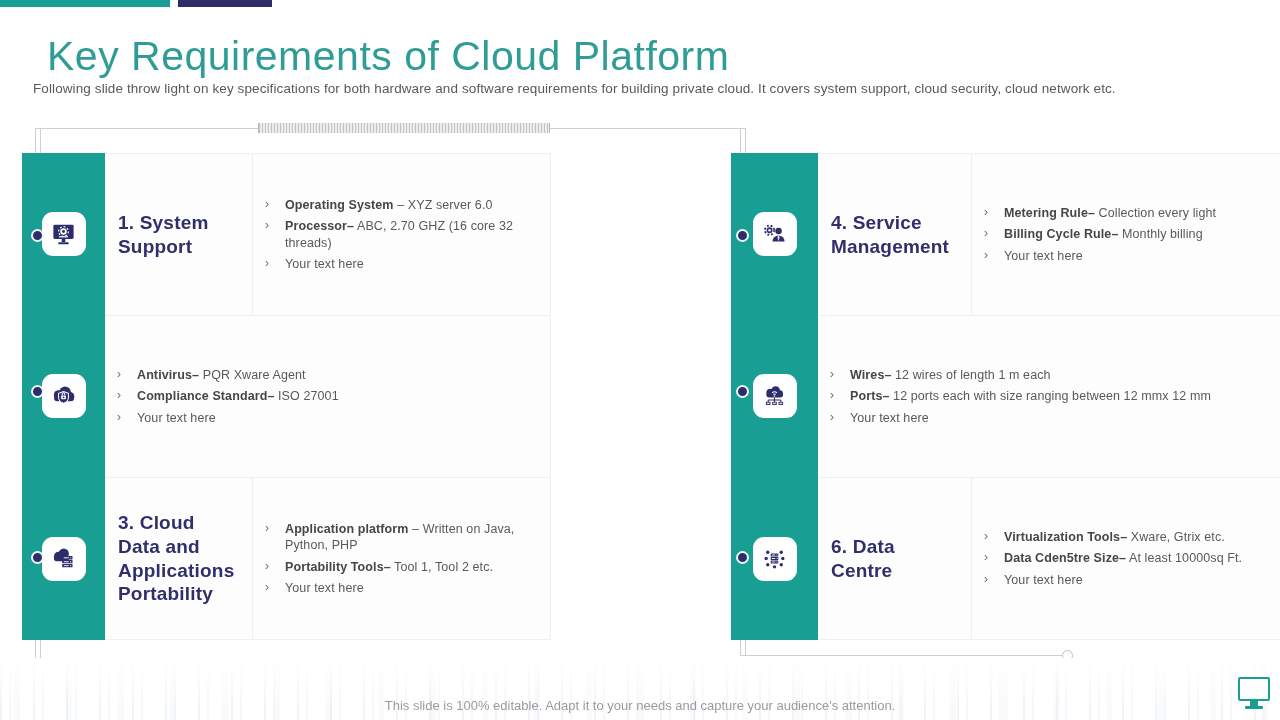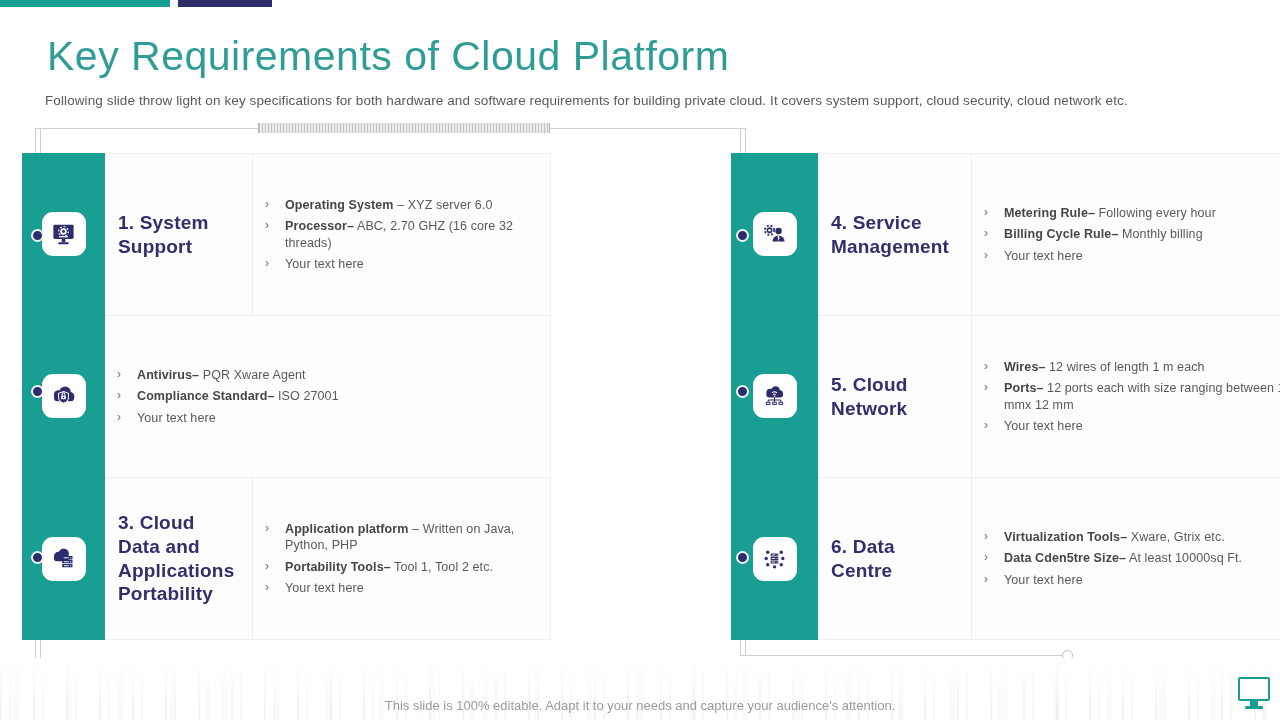--- a/index.html
+++ b/index.html
@@ -5,21 +5,21 @@
   html,body { margin:0; padding:0; background:#fff; }
   body { font-family:"Liberation Sans", sans-serif; }
   .slide { position:relative; width:1280px; height:720px; background:#ffffff; overflow:hidden; }
 
   
   .bar-teal { position:absolute; left:0; top:0; width:170px; height:7px; background:#189e92; }
   .bar-navy { position:absolute; left:178px; top:0; width:94px; height:7px; background:#2e2d6b; }
 
   
   .title { position:absolute; left:31px; top:17px; margin:16px; font-size:41px; font-weight:400; letter-spacing:0.5px; color:#2f9d95; white-space:nowrap; }
-  .subtitle { position:absolute; left:33px; top:81px; margin:12px; font-size:13.5px; color:#595959; letter-spacing:0.1px; }
+  .subtitle { position:absolute; left:33px; top:81px; margin:0; font-size:13.5px; color:#595959; letter-spacing:0.1px; }
 
   
   .top-line { position:absolute; left:35px; top:128px; width:710px; height:1px; background:#cfcfcf; }
   .coil { position:absolute; left:258px; top:123px; width:290px; height:10px;
           background:repeating-linear-gradient(90deg,#c3c3c3 0 1px,#ececec 1px 3px);
           border-left:1px solid #b5b5b5; border-right:1px solid #b5b5b5; }
   .vline { position:absolute; width:1px; top:128px; }
   .vl-a { left:35px; height:532px; background:linear-gradient(to bottom,#d0d0d0 0 25px,rgba(255,255,255,0.85) 25px 512px,#d0d0d0 512px 100%); }
   .vl-b { left:40px; height:532px; background:linear-gradient(to bottom,#d0d0d0 0 25px,rgba(255,255,255,0.85) 25px 512px,#d0d0d0 512px 100%); }
   .vr-a { left:740px; height:527px; background:linear-gradient(to bottom,#d0d0d0 0 25px,rgba(255,255,255,0.85) 25px 512px,#d0d0d0 512px 100%); }
@@ -253,37 +253,34 @@
     </div>
     <div class="content-col">
 
       <div class="row">
         <div class="heading-cell">
           <h3>4. Service Management</h3>
         </div>
         <div class="bullets-cell">
           <div class="bullet">
             <span class="marker">›</span>
-            <div class="b-text"><span class="b-label">Metering Rule–</span><span class="b-rest"> Following every hour</span></div>
+            <div class="b-text"><span class="b-label">Metering Rule–</span><span class="b-rest"> Collection every light</span></div>
           </div>
           <div class="bullet">
             <span class="marker">›</span>
             <div class="b-text"><span class="b-label">Billing Cycle Rule–</span><span class="b-rest"> Monthly billing</span></div>
           </div>
           <div class="bullet">
             <span class="marker">›</span>
             <div class="b-text"><span class="b-label"></span><span class="b-rest">Your text here</span></div>
           </div>
         </div>
       </div>
 
       <div class="row">
-        <div class="heading-cell">
-          <h3>5. Cloud Network</h3>
-        </div>
         <div class="bullets-cell">
           <div class="bullet">
             <span class="marker">›</span>
             <div class="b-text"><span class="b-label">Wires–</span><span class="b-rest"> 12 wires of length 1 m each</span></div>
           </div>
           <div class="bullet">
             <span class="marker">›</span>
             <div class="b-text"><span class="b-label">Ports–</span><span class="b-rest"> 12 ports each with size ranging between 12 mmx 12 mm</span></div>
           </div>
           <div class="bullet">

